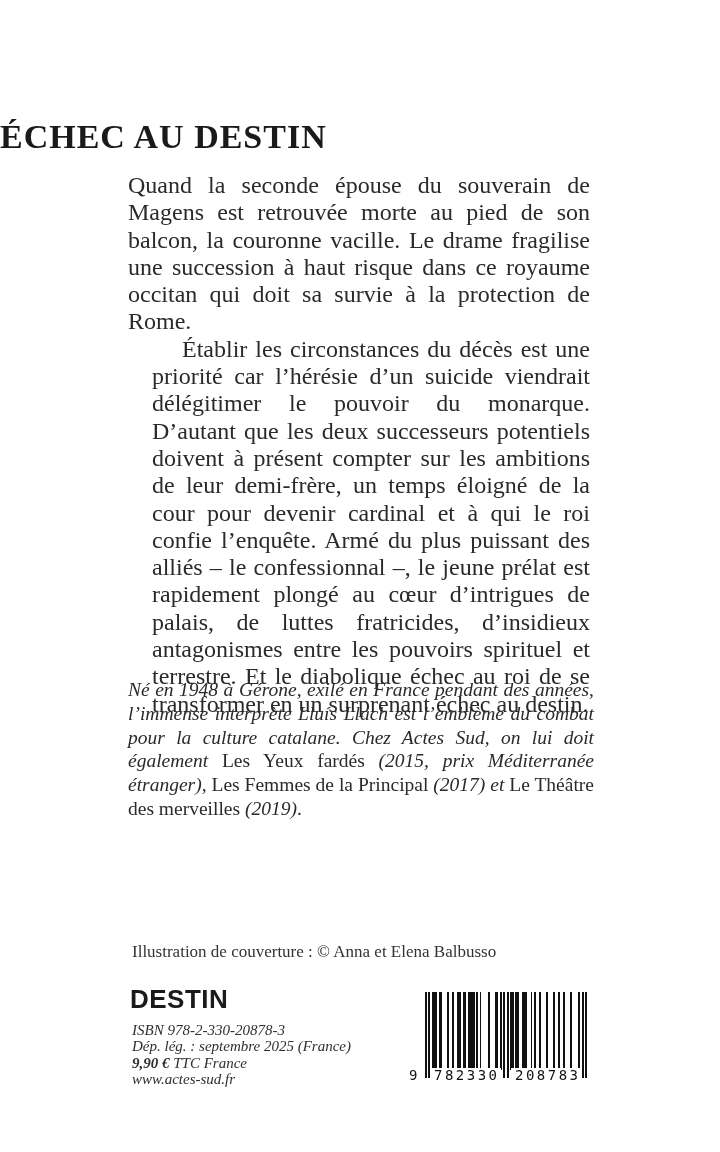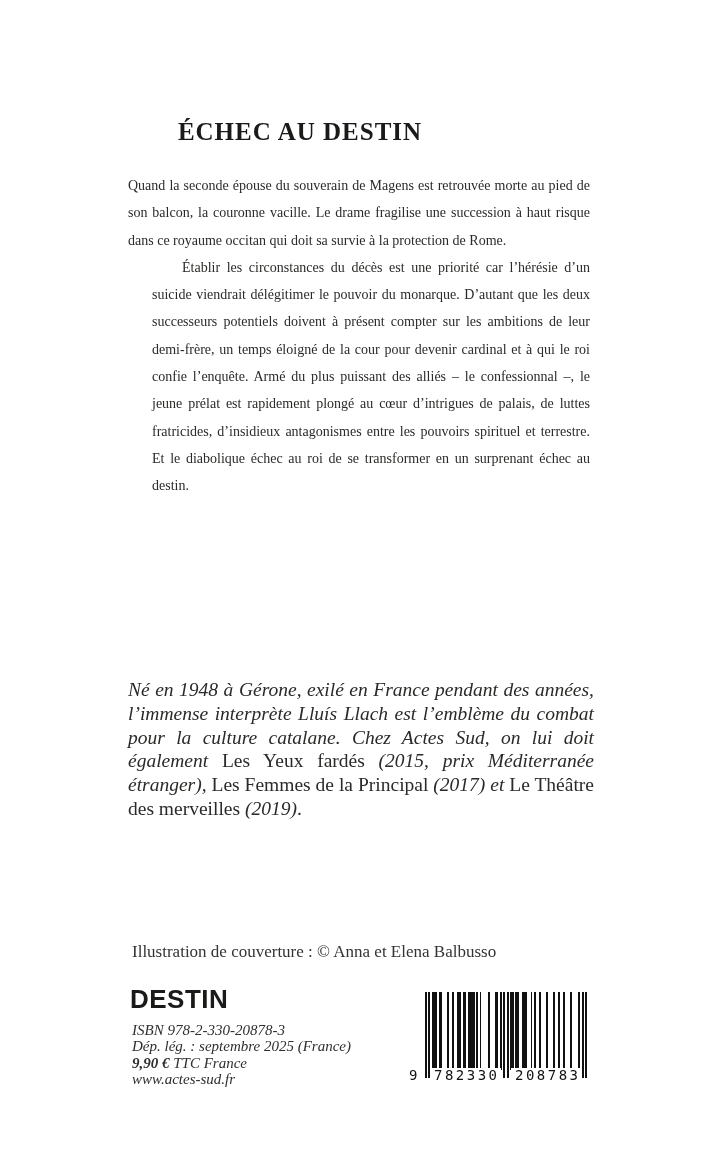--- a/index.html
+++ b/index.html
@@ -7,28 +7,27 @@
     position:relative;
     width:720px; height:1152px;
     margin:0 auto;
     background:#ffffff;
     font-family:"Liberation Serif", serif;
     color:#1e1e1c;
     overflow:hidden;
   }
   .book-title {
     position:absolute; left:0; top:118px; width:600px;
-    text-align:center;
-    font-size:25px; font-weight:bold;
+    font-size:34px; font-weight:bold;
     letter-spacing:1px;
     color:#1a1a18;
   }
   .synopsis {
     position:absolute; left:128px; top:172px; width:462px;
-    font-size:14px; line-height:27.3px;
+    font-size:24px; line-height:27.3px;
     text-align:justify;
     hyphens:auto; -webkit-hyphens:auto;
     color:#2a2a28;
     font-family:Liberation Serif, serif;
   }
   .synopsis p { margin:0; }
   .synopsis p + p { text-indent:30px;margin-left:24px; }
   .author-bio {
     position:absolute; left:128px; top:678px; width:466px;
     font-size:19.5px; line-height:23.8px;

